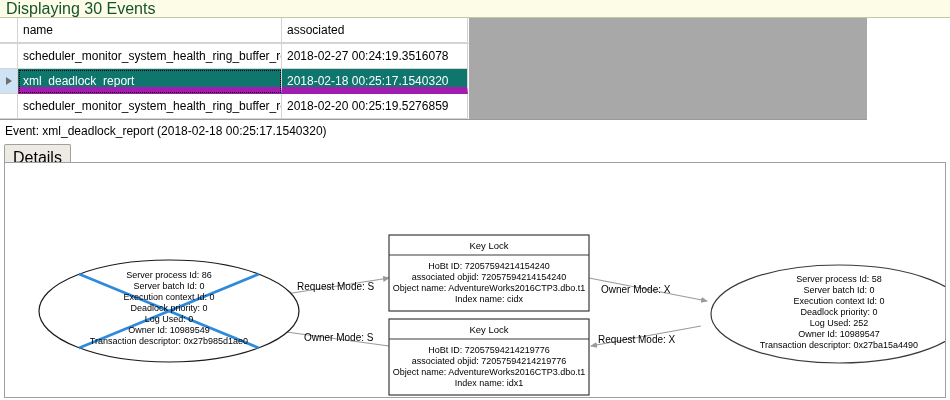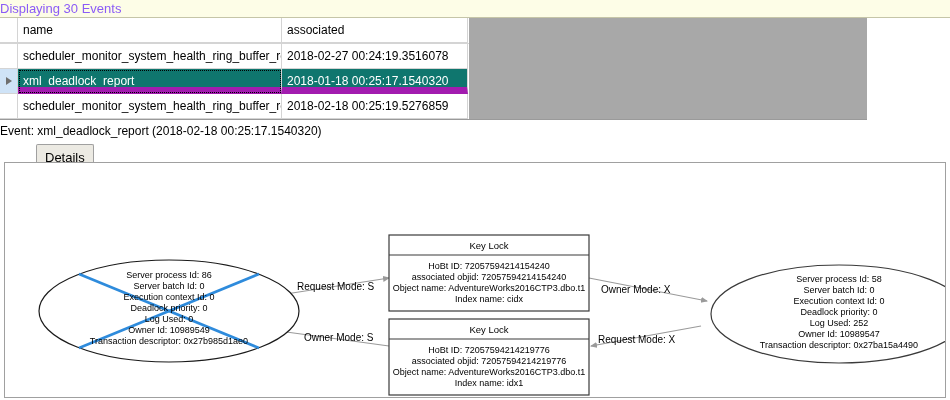--- a/index.html
+++ b/index.html
@@ -22,23 +22,24 @@
     left: 0; top: 0;
     width: 950px;
     height: 120px;
     background: #ffffff;
     box-sizing: border-box;
   }
   .events-header {
     height: 18px;
     background: #fdfde7;
     border-bottom: 1px solid #c5c5a8;
+    padding-left: 6px;
     line-height: 18px;
-    font-size: 13px;
-    color: #8b5cf6;
+    font-size: 16px;
+    color: #14532d;
     box-sizing: border-box;
   }
   .grid {
     position: absolute;
     left: 0; top: 18px;
     width: 867px;
     height: 102px;
     background: #a8a8a8;
     box-sizing: border-box;
     border-bottom: 1px solid #9a9a9a;
@@ -118,46 +119,46 @@
     border-bottom: 4.5px solid transparent;
   }
 
   
   .event-caption {
     position: absolute;
     left: 0; top: 121px;
     width: 950px;
     height: 20px;
     line-height: 20px;
+    padding-left: 5px;
     box-sizing: border-box;
     font-size: 12px;
     background: #ffffff;
   }
 
   
   .tabstrip {
     position: absolute;
     left: 0; top: 141px;
     width: 950px;
     height: 22px;
     background: #ffffff;
   }
   .tab {
     position: absolute;
     top: 3px;
     height: 19px;
     line-height: 18px;
     padding: 4px 8px;
-    font-size: 13px;
+    font-size: 16px;
     box-sizing: border-box;
     border: 1px solid #a0a0a0;
     border-bottom: none;
     background: #eceae3;
     border-radius: 2px 2px 0 0;
-    margin-left: 32px;
   }
   .tab.active {
     top: 0px;
     height: 23px;
     line-height: 21px;
     background: #ffffff;
     border-color: #a0a0a0;
     z-index: 3;
   }
   #tab-details { left: 4px; }
@@ -249,27 +250,27 @@
         <div class="cell-gutter"></div>
         <div class="cell-name">scheduler_monitor_system_health_ring_buffer_recorded</div>
         <div class="cell-ts">2018-02-27 00:24:19.3516078</div>
       </div>
 
       <div class="grid-row selected">
         <div class="cell-gutter">
           <span class="row-arrow"></span>
         </div>
         <div class="cell-name">xml_deadlock_report</div>
-        <div class="cell-ts">2018-01-18 00:25:17.1540320</div>
+        <div class="cell-ts">2018-02-18 00:25:17.1540320</div>
       </div>
 
       <div class="grid-row">
         <div class="cell-gutter"></div>
         <div class="cell-name">scheduler_monitor_system_health_ring_buffer_recorded</div>
-        <div class="cell-ts">2018-02-18 00:25:19.5276859</div>
+        <div class="cell-ts">2018-02-20 00:25:19.5276859</div>
       </div>
 
     </div>
   </div>
 </div>
 
 <div class="event-caption">Event: xml_deadlock_report (2018-02-18 00:25:17.1540320)</div>
 
 <div class="tabstrip">
   <div class="tab" id="tab-details">Details</div>

